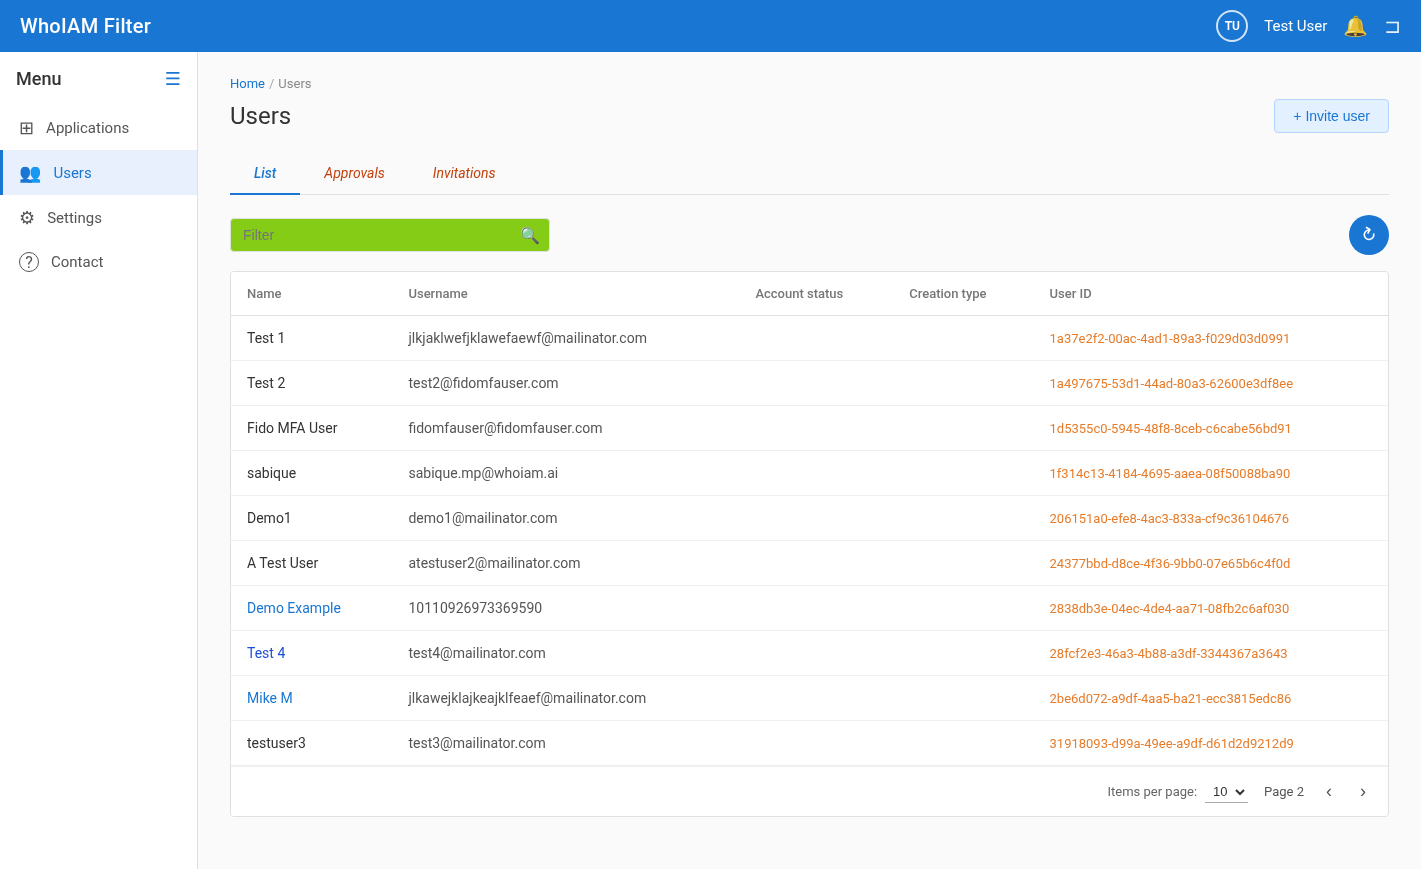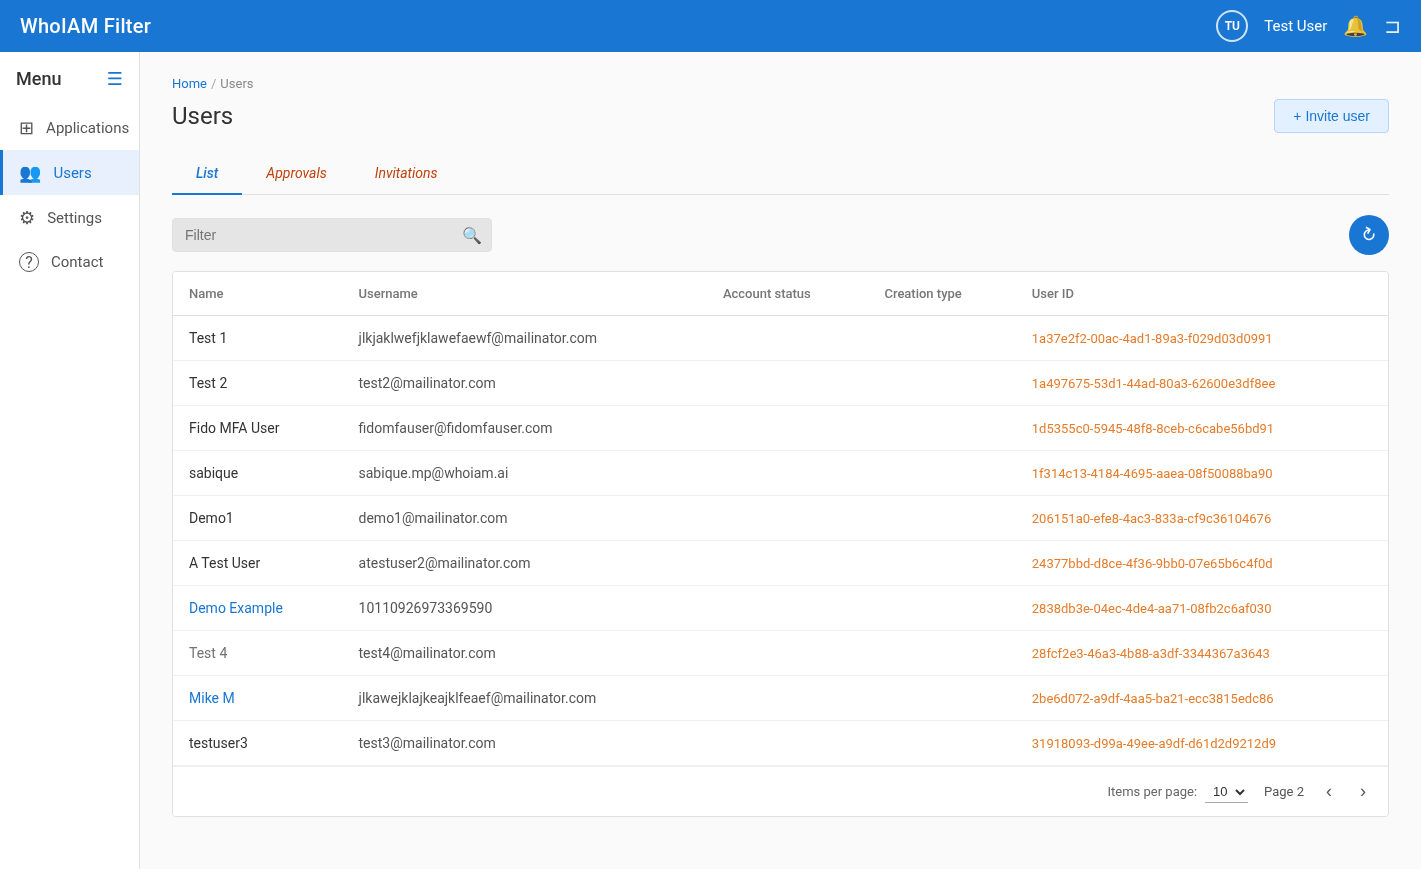--- a/index.html
+++ b/index.html
@@ -33,21 +33,21 @@
 
     
     .layout {
       display: flex;
       margin-top: 52px;
       min-height: calc(100vh - 52px);
     }
 
     
     .sidebar {
-      width: 140px;
+      width: 198px;
       background: white;
       border-right: 1px solid #e0e0e0;
       padding-top: 16px;
       min-height: calc(100vh - 52px);
       flex-shrink: 0;
     }
     .menu-header {
       display: flex; align-items: center; justify-content: space-between;
       padding: 0 16px 16px;
     }
@@ -132,21 +132,21 @@
     .filter-input-wrap {
       position: relative;
       width: 320px;
     }
     .filter-input {
       width: 100%;
       padding: 8px 36px 8px 12px;
       border: 1px solid #e0e0e0;
       border-radius: 4px;
       font-size: 14px;
-      background: #e5e5e5;
+      background: #84cc16;
       outline: none;
       color: #555;
     }
     .filter-search-icon {
       position: absolute; right: 10px; top: 50%; transform: translateY(-50%);
       color: #aaa; font-size: 16px;
     }
     .refresh-btn {
       width: 40px; height: 40px;
       background: #1976d2;
@@ -314,21 +314,21 @@
         <tbody id="table-body">
         <tr>
       <td style="color:#333">Test 1</td>
       <td class="td-username">jlkjaklwefjklawefaewf@mailinator.com</td>
       <td></td>
       <td></td>
       <td class="td-userid">1a37e2f2-00ac-4ad1-89a3-f029d03d0991</td>
     </tr>
             <tr>
       <td style="color:#333">Test 2</td>
-      <td class="td-username">test2@mailinator.com</td>
+      <td class="td-username">test2@fidomfauser.com</td>
       <td></td>
       <td></td>
       <td class="td-userid">1a497675-53d1-44ad-80a3-62600e3df8ee</td>
     </tr>
             <tr>
       <td style="color:#333">Fido MFA User</td>
       <td class="td-username">fidomfauser@fidomfauser.com</td>
       <td></td>
       <td></td>
       <td class="td-userid">1d5355c0-5945-48f8-8ceb-c6cabe56bd91</td>
@@ -355,21 +355,21 @@
       <td class="td-userid">24377bbd-d8ce-4f36-9bb0-07e65b6c4f0d</td>
     </tr>
             <tr>
       <td style="color:#1976d2">Demo Example</td>
       <td class="td-username">10110926973369590</td>
       <td></td>
       <td></td>
       <td class="td-userid">2838db3e-04ec-4de4-aa71-08fb2c6af030</td>
     </tr>
             <tr>
-      <td style="color:#737373">Test 4</td>
+      <td style="color:#1d4ed8">Test 4</td>
       <td class="td-username">test4@mailinator.com</td>
       <td></td>
       <td></td>
       <td class="td-userid">28fcf2e3-46a3-4b88-a3df-3344367a3643</td>
     </tr>
             <tr>
       <td style="color:#1976d2">Mike M</td>
       <td class="td-username">jlkawejklajkeajklfeaef@mailinator.com</td>
       <td></td>
       <td></td>

